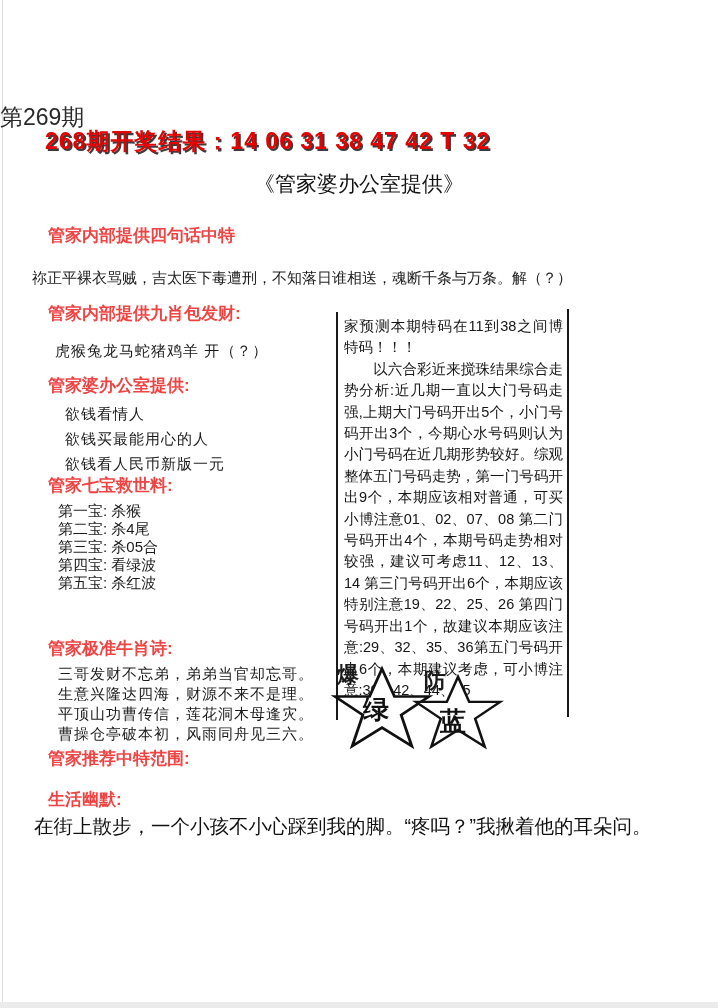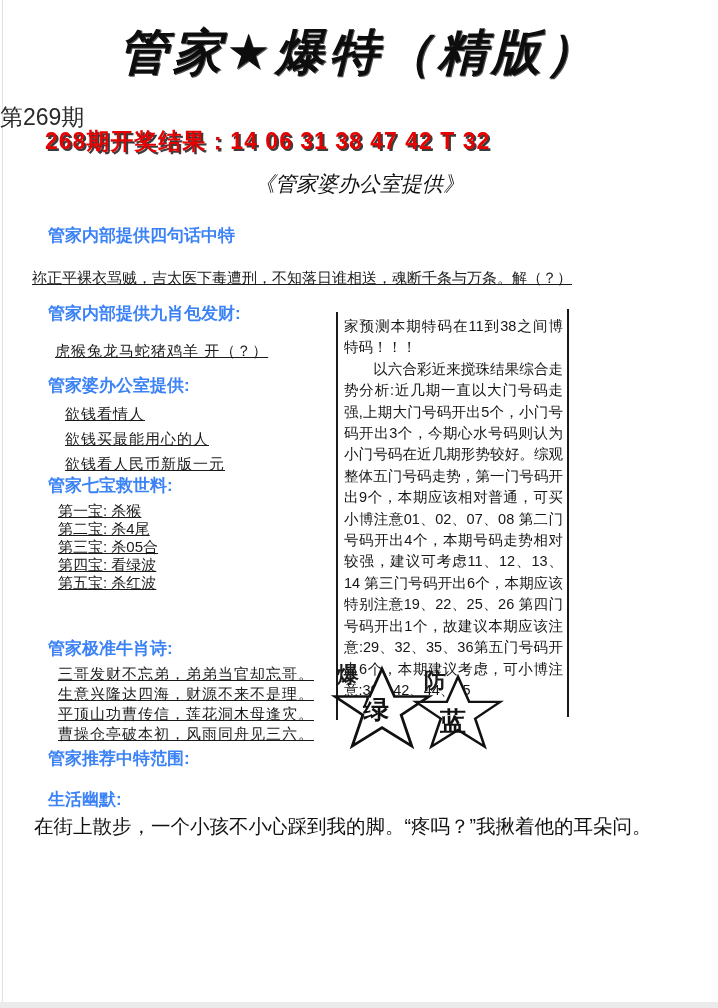--- a/index.html
+++ b/index.html
@@ -9,23 +9,23 @@
   }
   .abs{position:absolute;}
   .edge-left{left:2px;top:0;width:1px;height:100%;background:#e0e0e0;}
   .bottom-bar{left:0;bottom:0;width:100%;height:6px;background:#ebebeb;}
   .masthead{top:20px;left:0;width:100%;text-align:center;
     font-size:49px;font-weight:bold;font-style:italic;letter-spacing:5px;color:#0d0d0d;
     text-shadow:1px 1px 0 #555;}
   .issue{top:102px;left:0;width:100%;text-align:left;font-size:23px;color:#2a2a2a;}
   .prev-result{top:126px;left:45px;font-size:23px;font-weight:bold;color:#e60000;
     letter-spacing:1px;text-shadow:2px 2px 0 #3c3c3c;z-index:5;}
-  .provider{top:170px;left:0;width:100%;text-align:center;font-size:21px;color:#111;font-style:italic;}
-  .h{font-size:17px;font-weight:bold;color:#3b82f6;}
-  .t{font-size:15px;color:#1a1a1a;text-decoration:underline;}
+  .provider{top:170px;left:0;width:100%;text-align:center;font-size:21px;color:#111;}
+  .h{font-size:17px;font-weight:bold;color:#ef4444;}
+  .t{font-size:15px;color:#1a1a1a;}
   .pre{white-space:pre-line;}
   .sec1-h{top:224px;left:48px;}
   .sec1-p{top:269px;left:32px;}
   .sec2-h{top:302px;left:48px;}
   .sec2-c{top:342px;left:55px;letter-spacing:1px;}
   .sec3-h{top:374px;left:48px;}
   .sec3-c{top:401px;left:65px;line-height:25px;letter-spacing:1px;}
   .sec4-h{top:474px;left:48px;}
   .sec4-c{top:502px;left:58px;line-height:18px;}
   .sec5-h{top:637px;left:48px;}
@@ -48,21 +48,20 @@
   .chr-lv{left:363px;top:692px;}
   .chr-lan{left:440px;top:704px;}
 </style>
 </head>
 <body>
 
 <div id="page">
   <div class="abs edge-left"></div>
   <div class="abs bottom-bar"></div>
 
-  <div class="abs masthead">管家★爆特（精版）</div>
   <div class="abs issue">第269期</div>
   <div class="abs prev-result">268期开奖结果：14 06 31 38 47 42 T 32</div>
   <div class="abs provider">《管家婆办公室提供》</div>
 
   <div class="abs h sec1-h">管家内部提供四句话中特</div>
   <div class="abs t sec1-p">祢正平裸衣骂贼，吉太医下毒遭刑，不知落日谁相送，魂断千条与万条。解（？）</div>
 
   <div class="abs h sec2-h">管家内部提供九肖包发财:</div>
   <div class="abs t sec2-c">虎猴兔龙马蛇猪鸡羊 开（？）</div>
 

